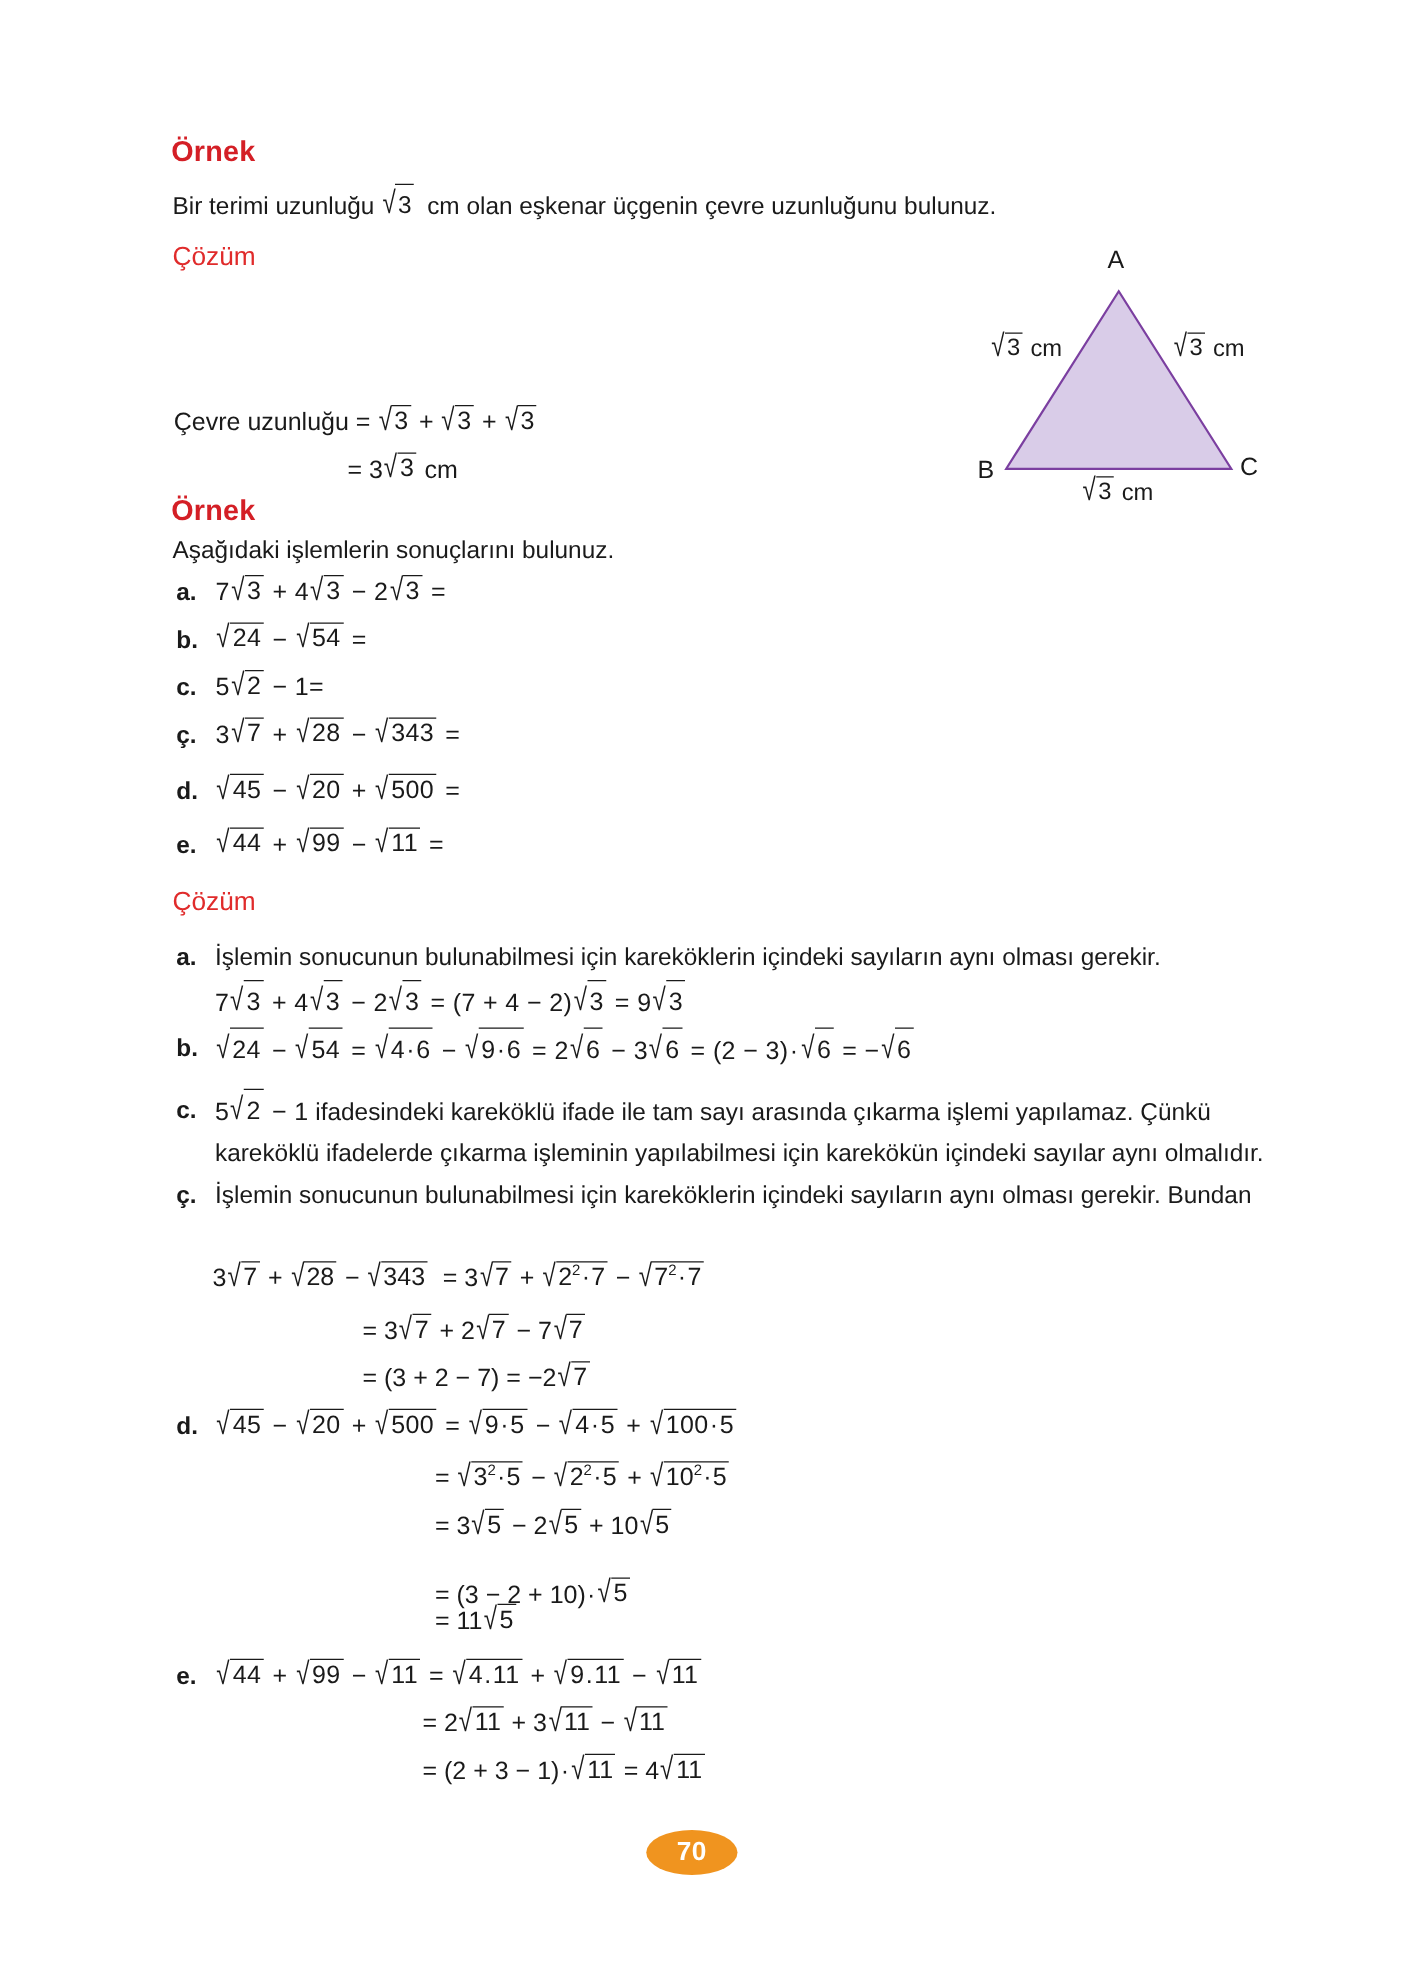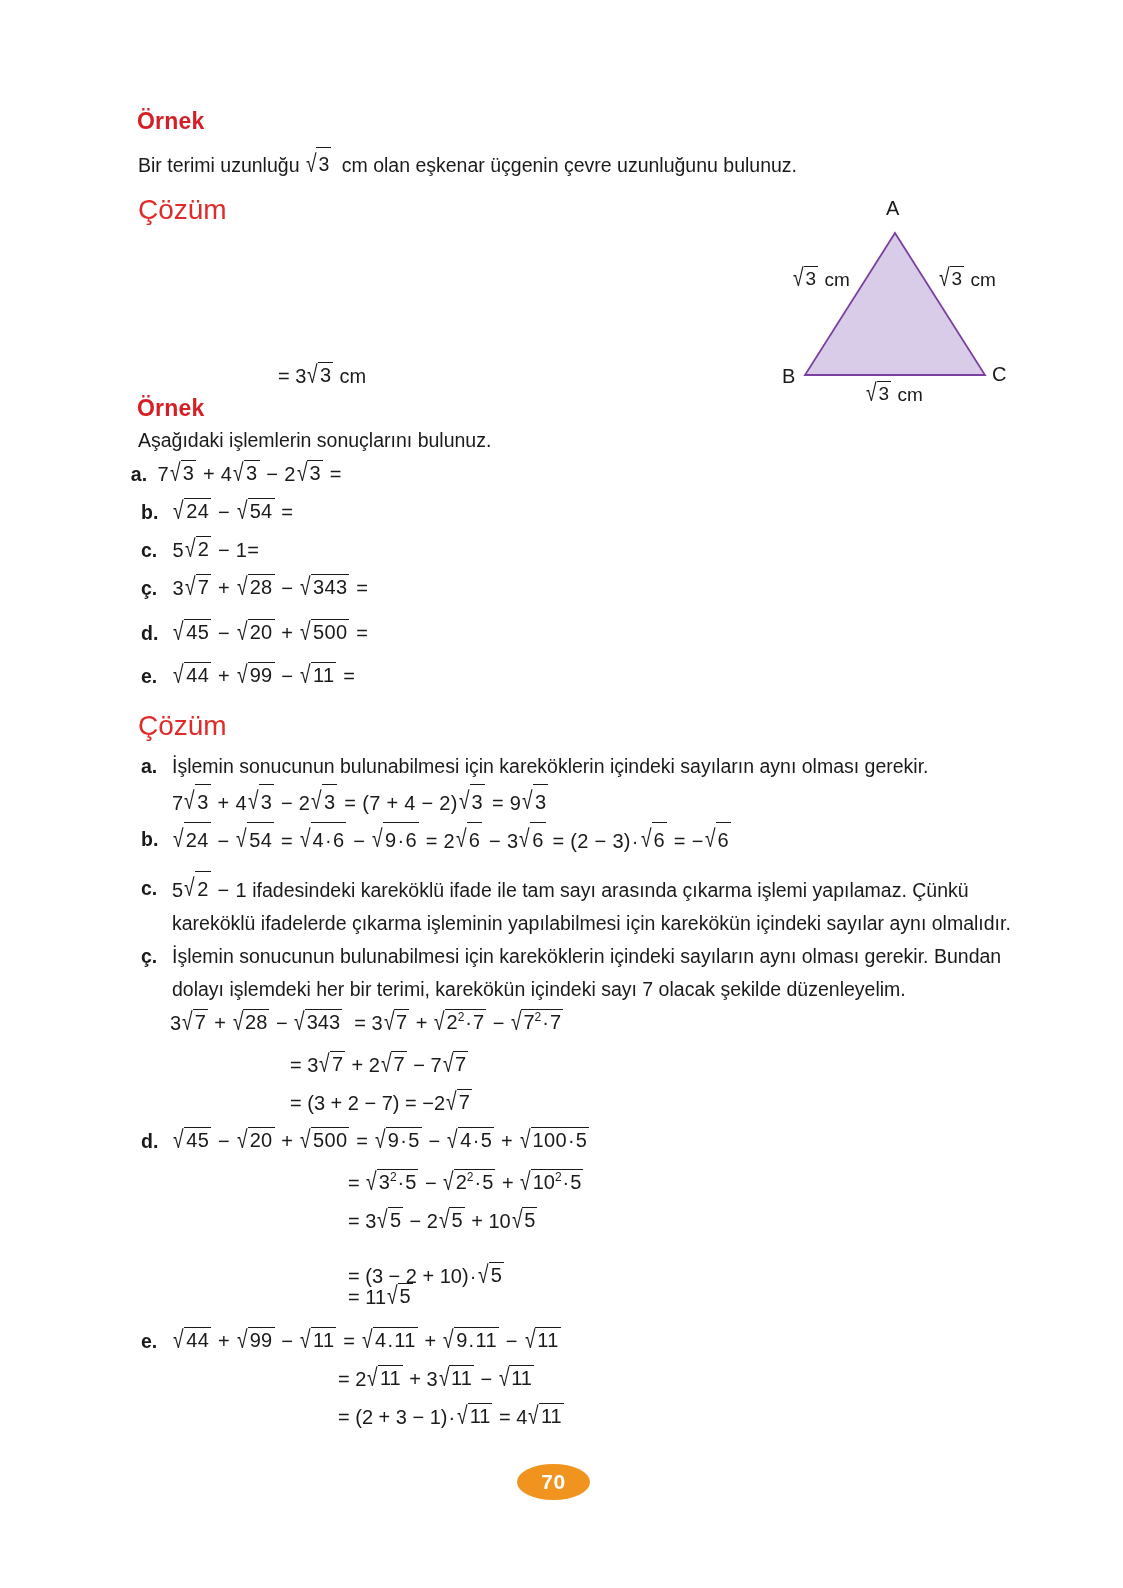--- a/index.html
+++ b/index.html
@@ -27,21 +27,21 @@
   .h-ornek {
     position: absolute;
     font-size: 23px;
     font-weight: bold;
     color: #d41f26;
     letter-spacing: 0.2px;
     white-space: nowrap;
   }
   .h-cozum {
     position: absolute;
-    font-size: 28px;
+    font-size: 21px;
     font-weight: normal;
     color: #e02b2b;
     white-space: nowrap;
   }
 
   
   .para {
     position: absolute;
     font-size: 19.5px;
     line-height: 33px;
@@ -177,20 +177,28 @@
 
   <div class="tline" style="left:138px; top:148px;">
     <span>Bir terimi uzunluğu</span>
     <span class="rad"><span class="sign">√</span><span class="rand">3</span></span>
     <span style="padding-left:4px;">cm olan eşkenar üçgenin çevre uzunluğunu bulunuz.</span>
   </div>
 
   <div class="h-cozum" style="left:138px; top:194px;">Çözüm</div>
 
 
+  <div class="mline" style="left:139px; top:325px;">
+    <span>Çevre uzunluğu =</span>
+    <span class="rad"><span class="sign">√</span><span class="rand">3</span></span>
+    <span>+</span>
+    <span class="rad"><span class="sign">√</span><span class="rand">3</span></span>
+    <span>+</span>
+    <span class="rad"><span class="sign">√</span><span class="rand">3</span></span>
+  </div>
 
   <div class="mline" style="left:278px; top:363px;">
     <span>=</span>
     <span>3</span><span class="rad"><span class="sign">√</span><span class="rand">3</span></span>
     <span>cm</span>
   </div>
 
   <div class="figure" style="left:770px; top:195px; width:270px; height:215px;">
     <svg width="270" height="215" viewBox="0 0 270 215">
       <polygon points="125,38 215,180 35,180" fill="#d9cce8" stroke="#7b3fa0" stroke-width="1.8"></polygon>
@@ -210,21 +218,21 @@
     <div class="fig-side" style="left:95px; top:187px;">
       <span class="rad"><span class="sign">√</span><span class="rand">3</span></span>
       <span>cm</span>
     </div>
   </div>
 
   <div class="h-ornek" style="left:137px; top:395px;">Örnek</div>
 
   <div class="tline" style="left:138px; top:425px;">Aşağıdaki işlemlerin sonuçlarını bulunuz.</div>
 
-  <div class="item" style="left:126px; top:461px;text-align:center;">
+  <div class="item" style="left:141px; top:461px;">
     <span class="lbl">a.</span>
     <span class="math">7<span class="rad"><span class="sign">√</span><span class="rand">3</span></span> + 4<span class="rad"><span class="sign">√</span><span class="rand">3</span></span> − 2<span class="rad"><span class="sign">√</span><span class="rand">3</span></span> =</span>
   </div>
 
   <div class="item" style="left:141px; top:499px;">
     <span class="lbl">b.</span>
     <span class="math"><span class="rad"><span class="sign">√</span><span class="rand">24</span></span> − <span class="rad"><span class="sign">√</span><span class="rand">54</span></span> =</span>
   </div>
 
   <div class="item" style="left:141px; top:537px;">
@@ -262,21 +270,20 @@
 
   <div class="solitem" style="left:141px; top:872px; width:872px;">
     <span class="lbl">c.</span>
     <span class="body"><span class="math">5<span class="rad"><span class="sign">√</span><span class="rand">2</span></span> − 1</span> <span>ifadesindeki kareköklü ifade ile tam sayı arasında çıkarma işlemi yapılamaz. Çünkü</span></span>
     <span class="body">kareköklü ifadelerde çıkarma işleminin yapılabilmesi için karekökün içindeki sayılar aynı olmalıdır.</span>
   </div>
 
   <div class="solitem" style="left:141px; top:940px; width:880px;">
     <span class="lbl">ç.</span>
     <span class="body">İşlemin sonucunun bulunabilmesi için kareköklerin içindeki sayıların aynı olması gerekir. Bundan</span>
-    <span class="body">dolayı işlemdeki her bir terimi, karekökün içindeki sayı 7 olacak şekilde düzenleyelim.</span>
   </div>
 
   <div class="mline" style="left:170px; top:1010px;">
     3<span class="rad"><span class="sign">√</span><span class="rand">7</span></span> + <span class="rad"><span class="sign">√</span><span class="rand">28</span></span> − <span class="rad"><span class="sign">√</span><span class="rand">343</span></span>&nbsp; = 3<span class="rad"><span class="sign">√</span><span class="rand">7</span></span> + <span class="rad"><span class="sign">√</span><span class="rand">2<sup class="exp">2</sup><span class="dotop">·</span>7</span></span> − <span class="rad"><span class="sign">√</span><span class="rand">7<sup class="exp">2</sup><span class="dotop">·</span>7</span></span>
   </div>
   <div class="mline" style="left:290px; top:1052px;">
     = 3<span class="rad"><span class="sign">√</span><span class="rand">7</span></span> + 2<span class="rad"><span class="sign">√</span><span class="rand">7</span></span> − 7<span class="rad"><span class="sign">√</span><span class="rand">7</span></span>
   </div>
   <div class="mline" style="left:290px; top:1090px;">
     = (3 + 2 − 7) = −2<span class="rad"><span class="sign">√</span><span class="rand">7</span></span>

